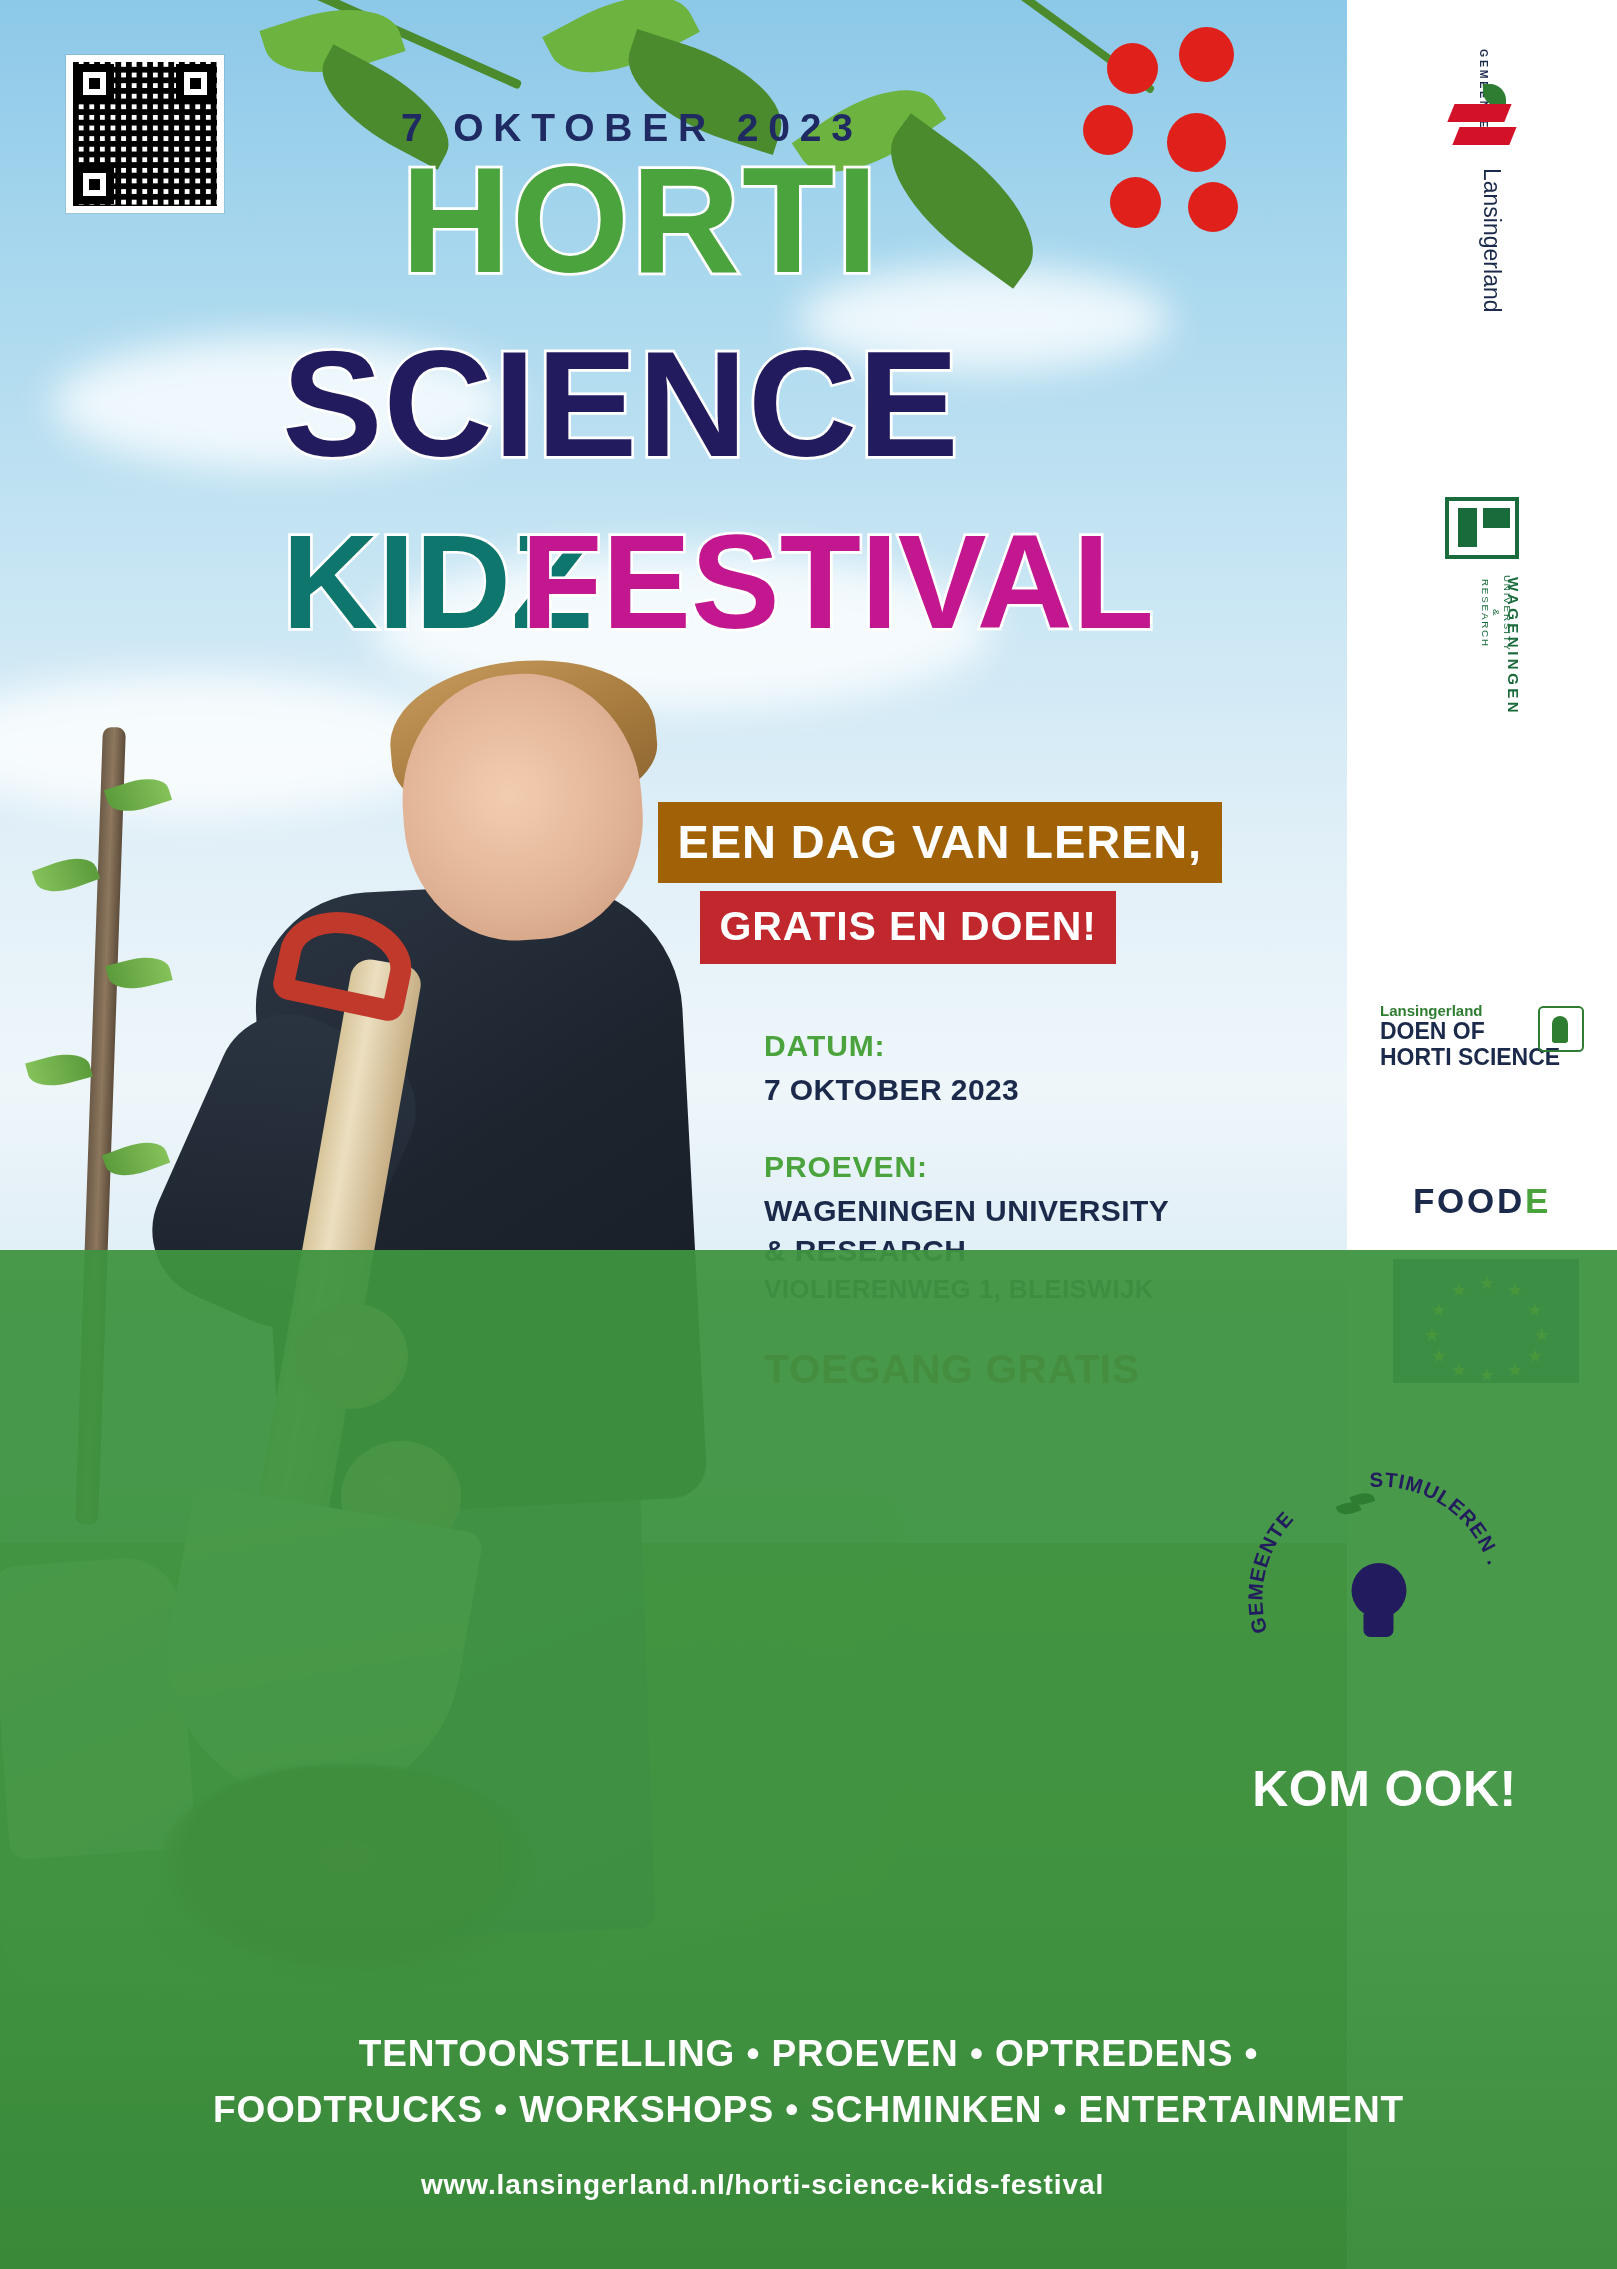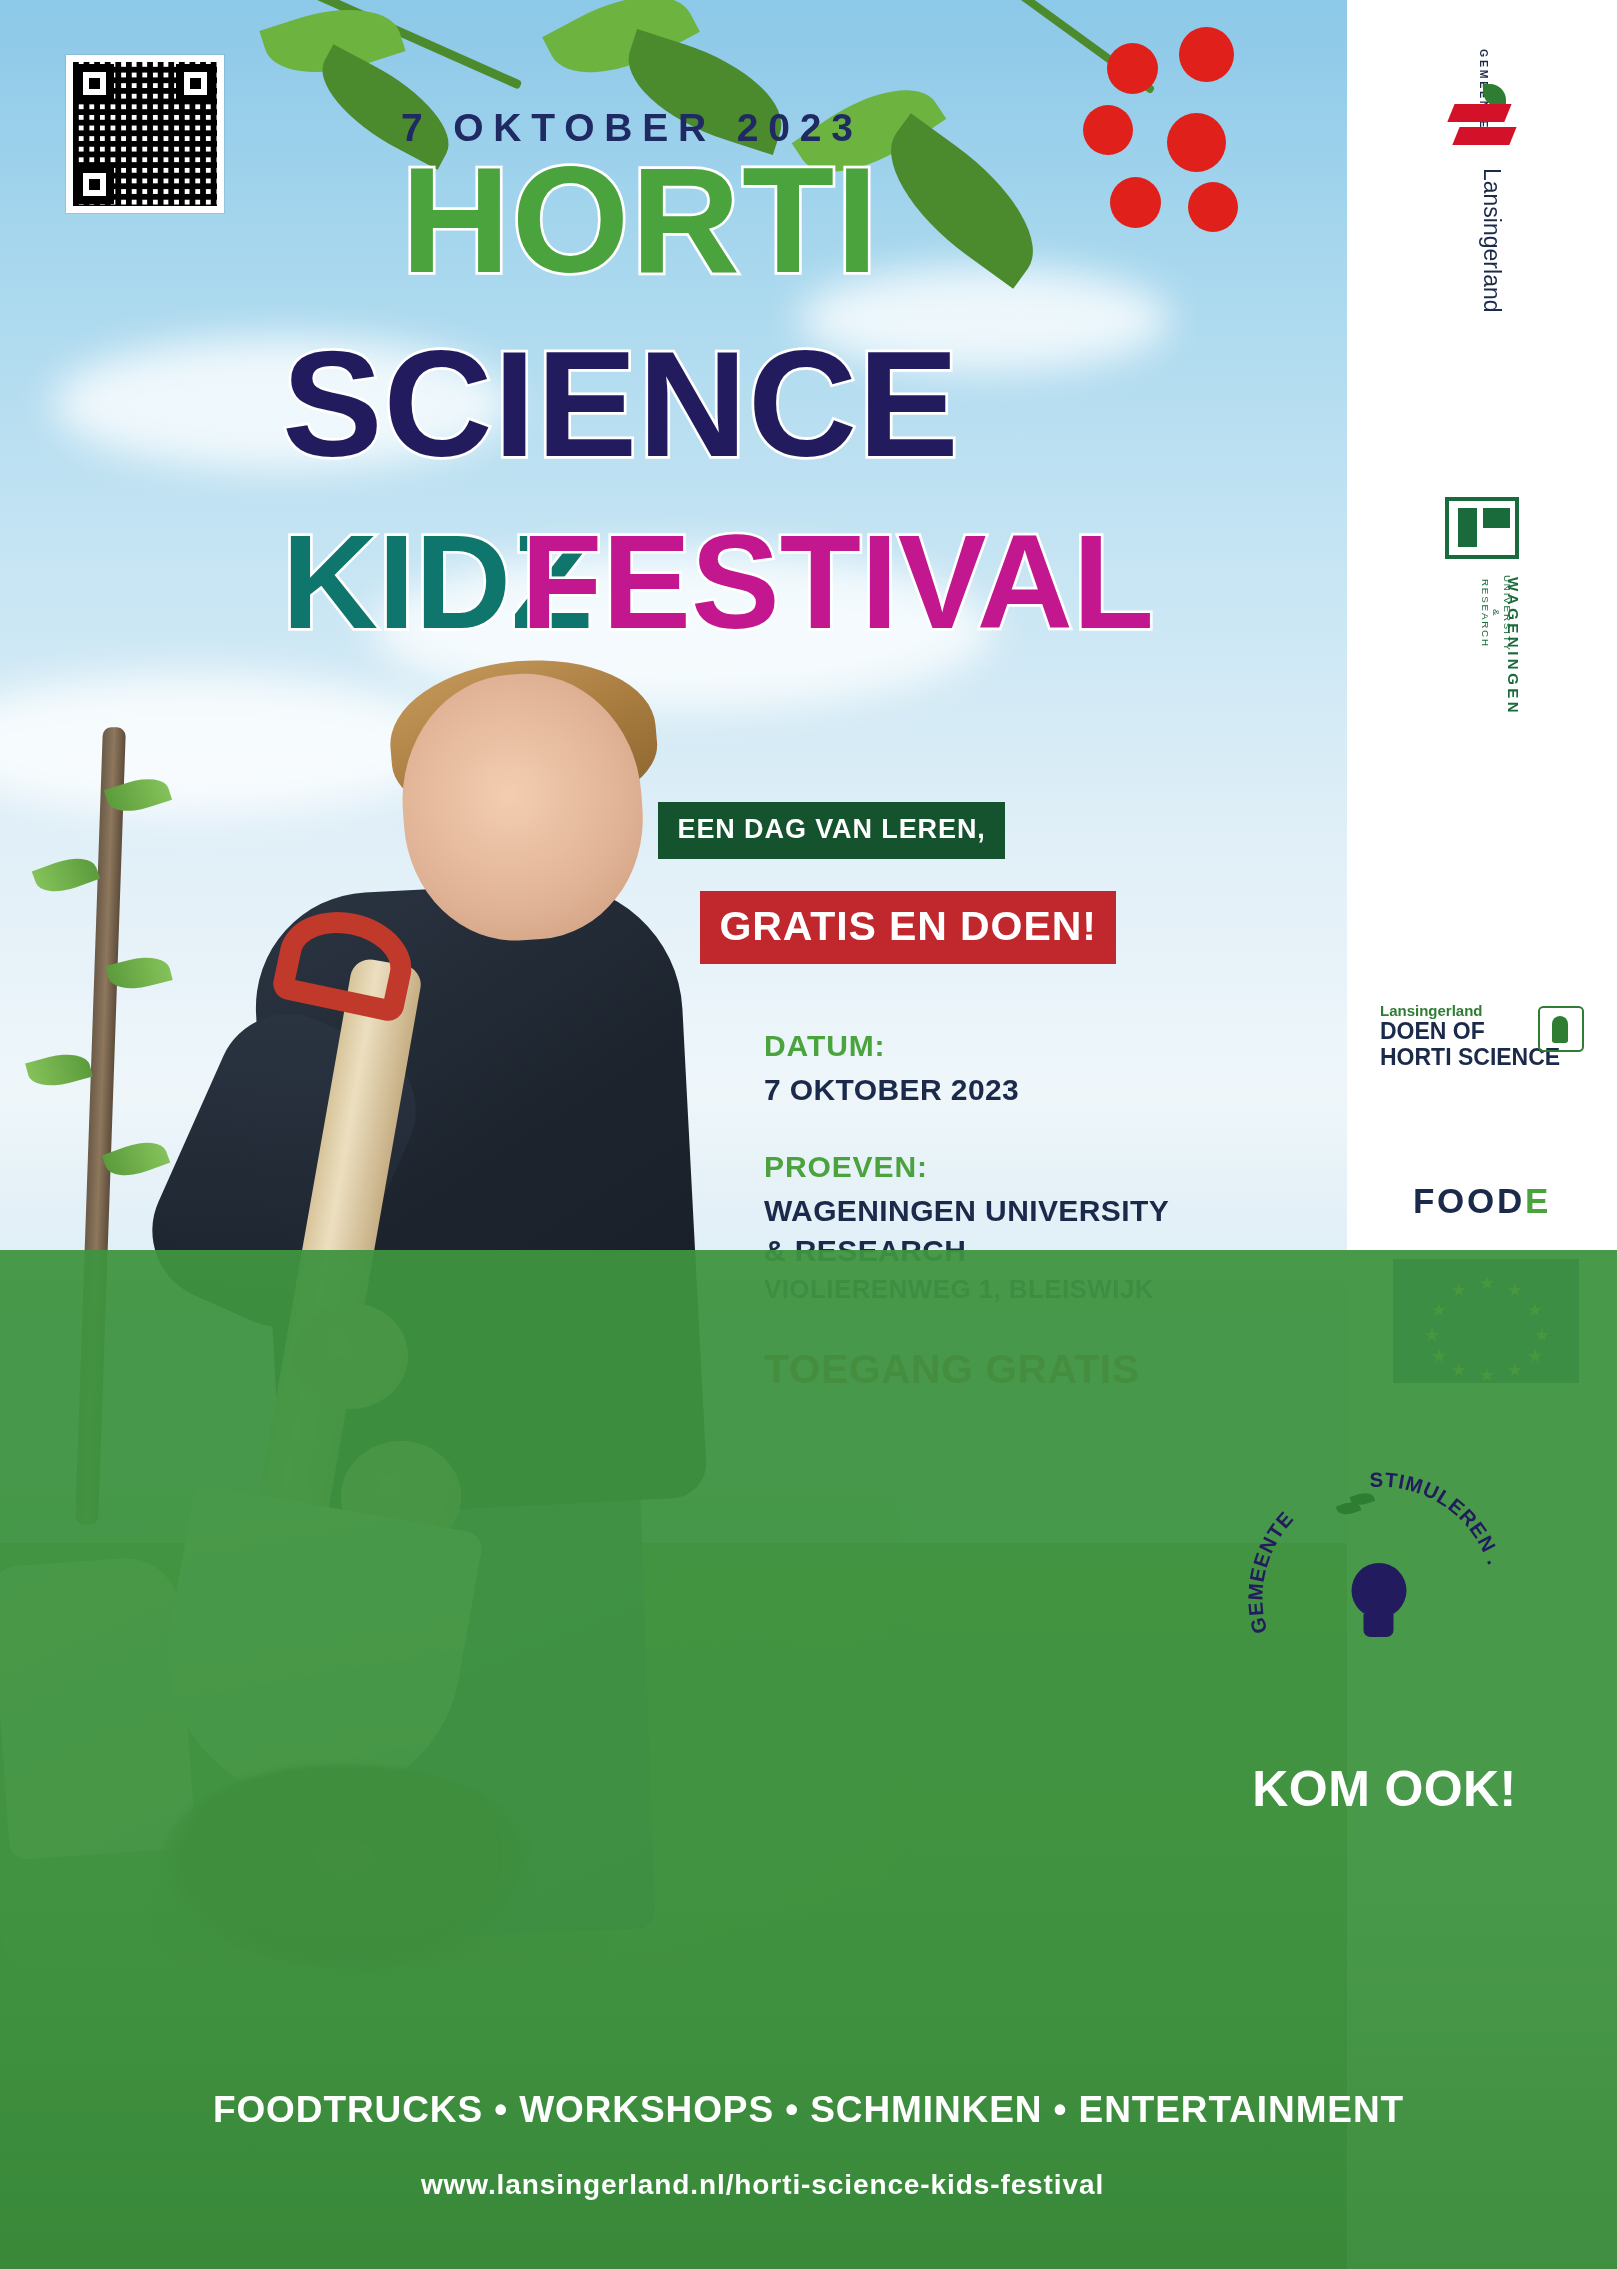--- a/index.html
+++ b/index.html
@@ -289,23 +289,23 @@
     color: #c2178e;
     -webkit-text-stroke: 5.3px #ffffff;
     paint-order: stroke fill;
     white-space: nowrap;
   }
 
   
   .tag1 {
     position: absolute;
     left: 658px; top: 802px;
-    background: #14532d;
+    background: #a16207;
     color: #ffffff;
-    font-size: 27px;
+    font-size: 47px;
     font-weight: bold;
     letter-spacing: 0.9px;
     padding: 12.4px 19.5px 14px 19.5px;
     white-space: nowrap;
   }
   .tag2 {
     position: absolute;
     left: 700px; top: 891px;
     background: #c1282d;
     color: #ffffff;
@@ -681,19 +681,20 @@
     </div>
     <div class="badge-bulb">
       <div class="bulb-top"></div>
       <div class="bulb-base"></div>
     </div>
   </div>
 
   <div class="kom-ook">KOM OOK!</div>
 
   <div class="bottom-text">
+    <div>TENTOONSTELLING  •  PROEVEN  •  OPTREDENS  •</div>
     <div>FOODTRUCKS  •  WORKSHOPS  •  SCHMINKEN  •  ENTERTAINMENT</div>
   </div>
 
   <div class="bottom-url">www.lansingerland.nl/horti-science-kids-festival</div>
 
 </div>
 
 
 </body></html>

